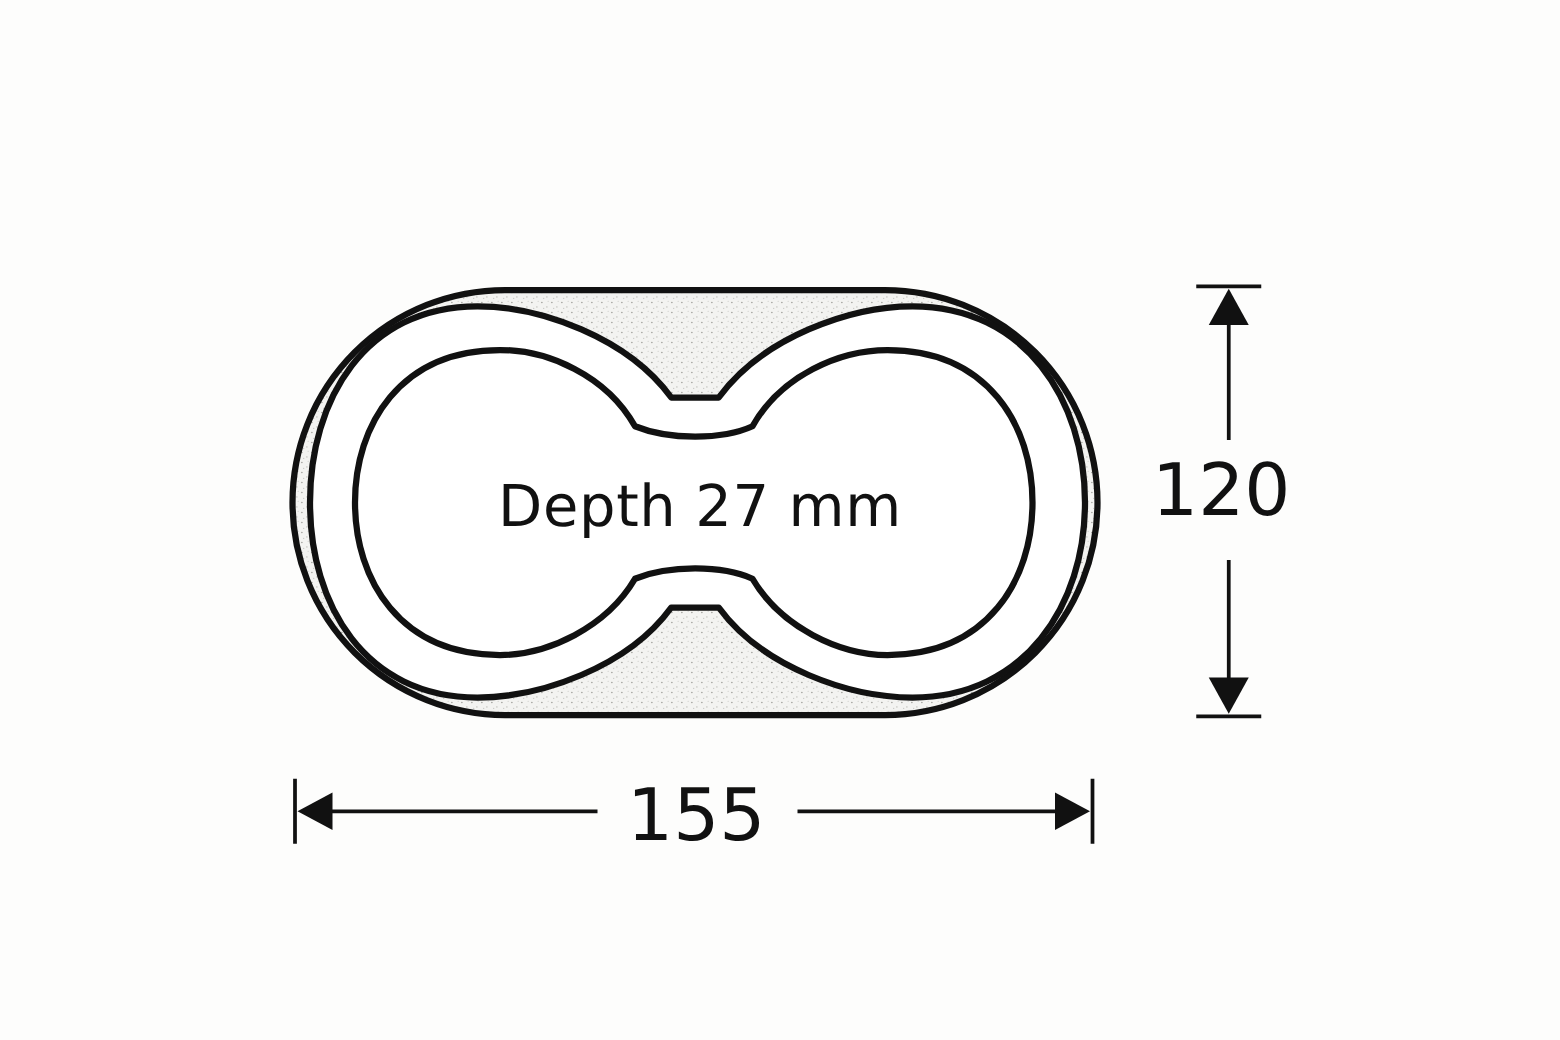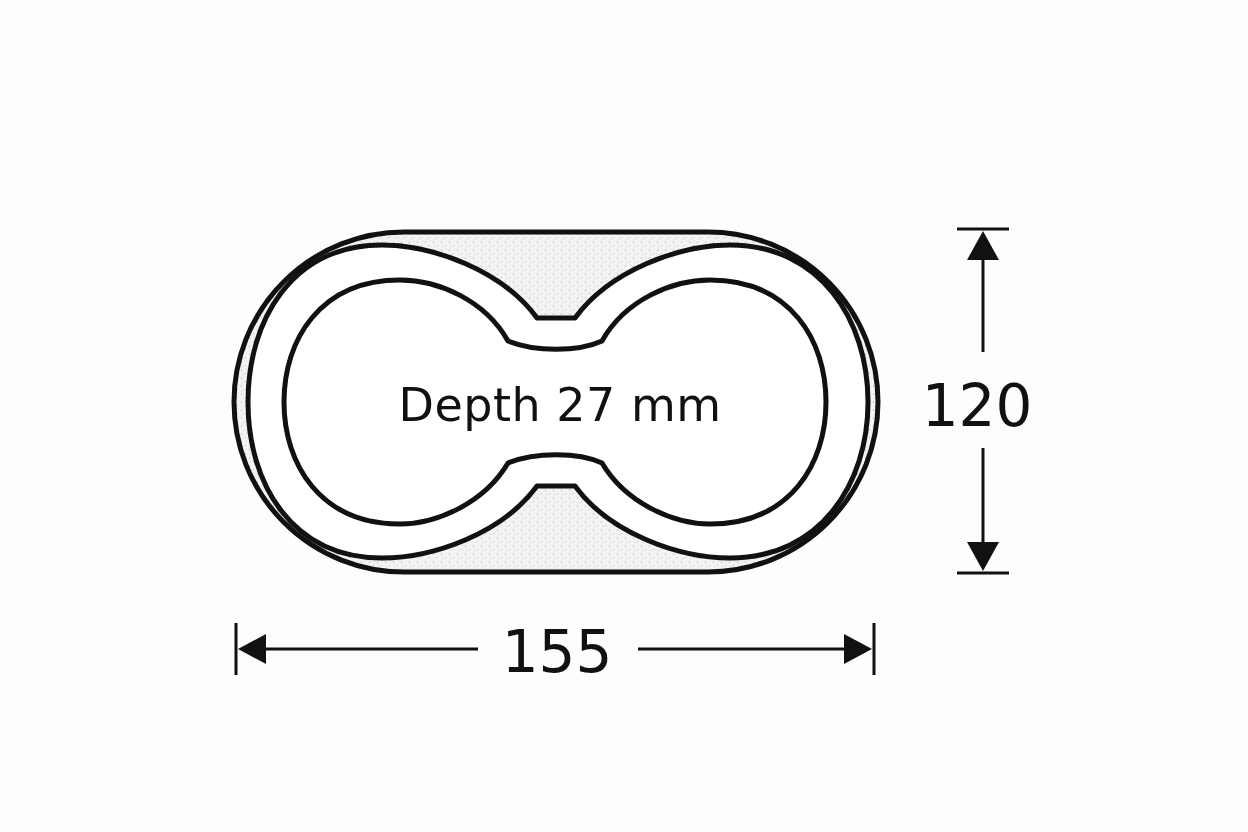--- a/index.html
+++ b/index.html
@@ -32,21 +32,21 @@
       transform: translate(-50%, -50%);
     }
     .label-depth {
       left: 560px;
       top: 405px;
       font-size: 46px;
       letter-spacing: 0.5px;
     }
     .label-height {
       left: 977px;
-      top: 406px;
+      top: 392px;
       font-size: 58px;
     }
     .label-width {
       left: 557px;
       top: 652px;
       font-size: 58px;
     }
   </style>
 </head>
 <body>

